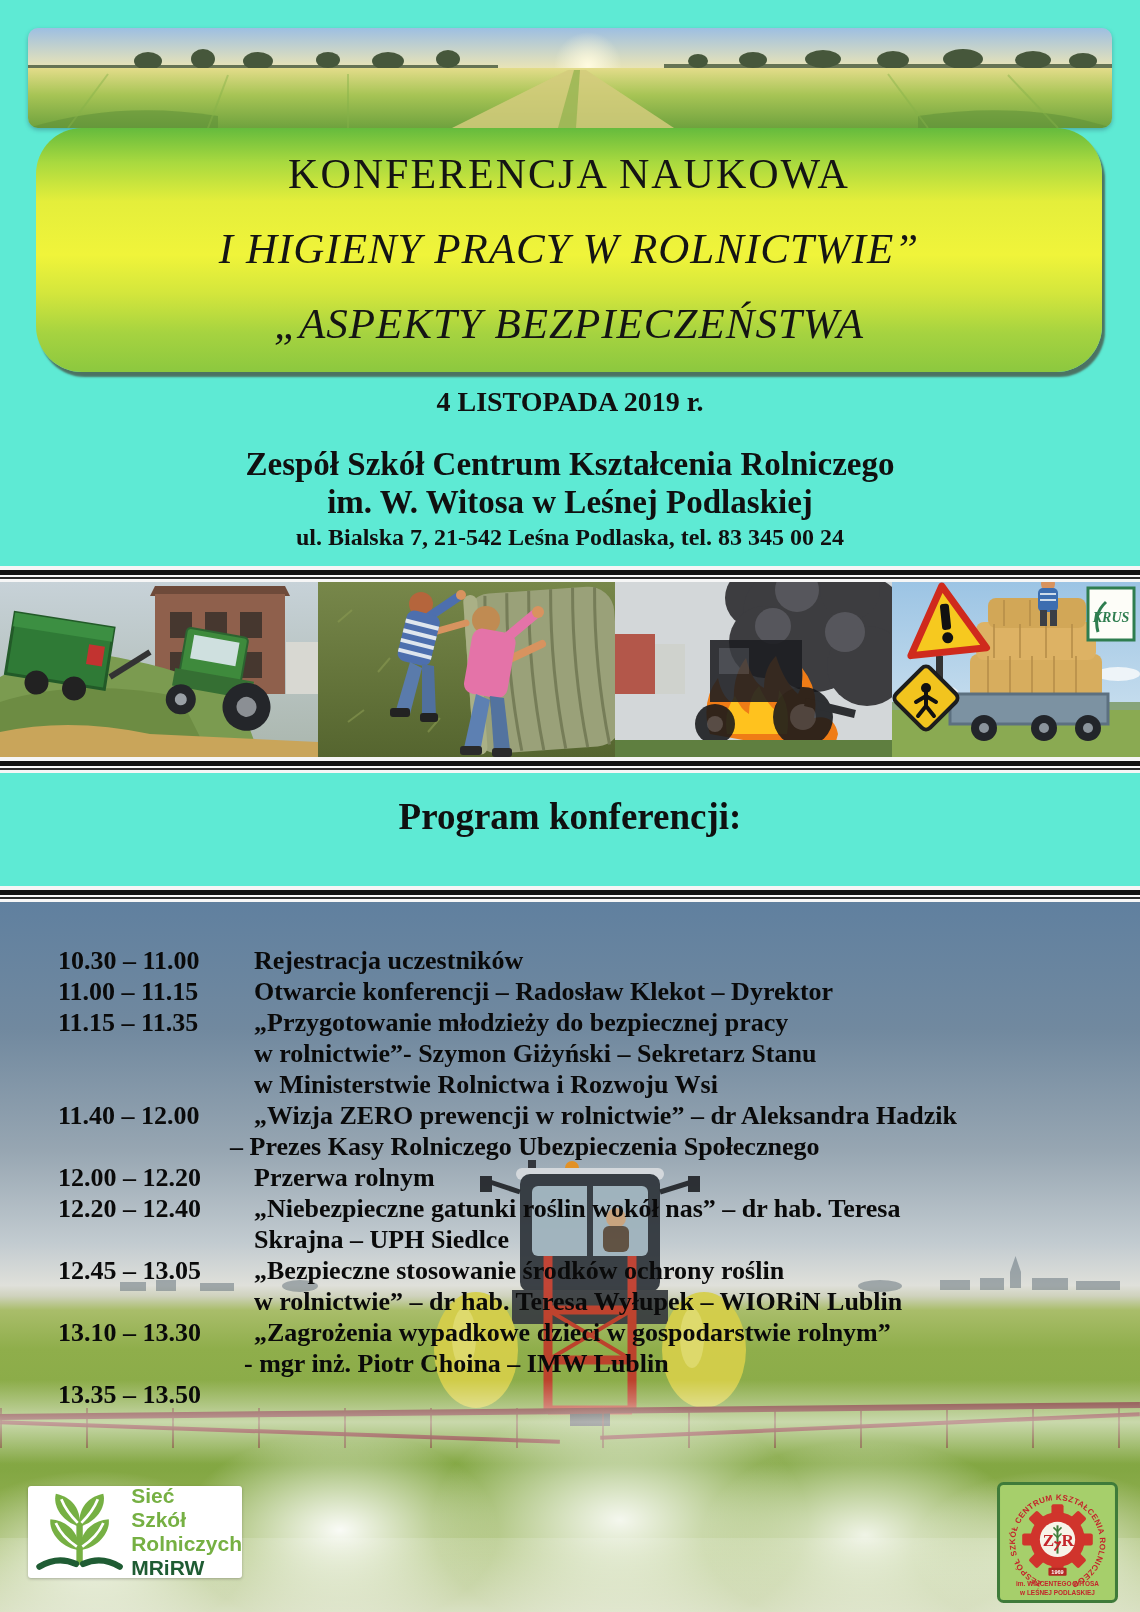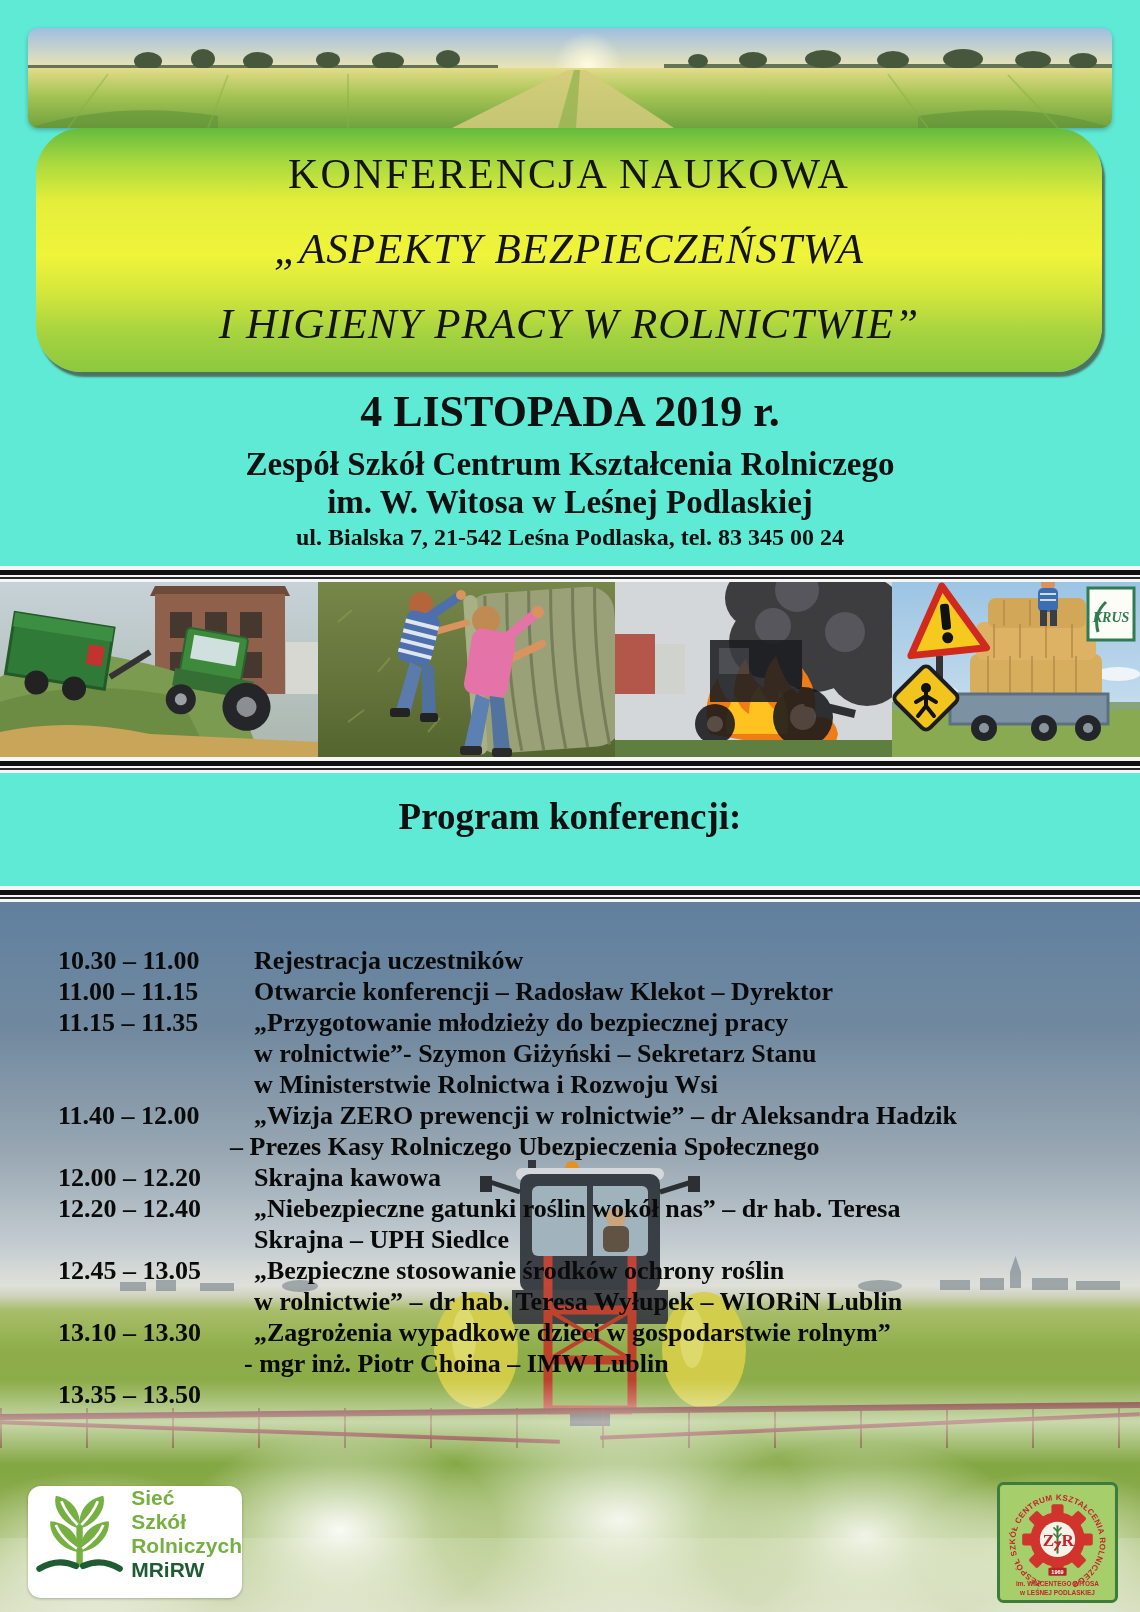--- a/index.html
+++ b/index.html
@@ -11,21 +11,21 @@
   .banner svg{display:block;}
 
   
   .title-box{position:absolute;left:36px;top:128px;width:1066px;height:244px;border-radius:46px;
     background:linear-gradient(180deg,#65bb3d 0%,#a8d93f 14%,#e4ee3b 30%,#f0f43a 52%,#d3e63c 68%,#a6d340 84%,#8cc83f 100%);
     box-shadow:3px 5px 2px rgba(70,75,62,.75);text-align:center;color:#141414;}
   .title-label{margin-top:22px;font-size:42px;letter-spacing:2px;}
   .title-quote{font-size:43px;font-style:italic;letter-spacing:1px;margin-top:26px;}
 
   .center-line{position:absolute;left:0;width:1140px;text-align:center;color:#101010;font-weight:bold;}
-  .date-line{top:386px;font-size:44px;}
+  .date-line{top:386px;font-size:28px;}
   .venue1{top:446px;font-size:33px;}
   .venue2{top:484px;font-size:33px;}
   .venue3{top:524px;font-size:24px;}
 
   
   .divider{position:absolute;left:0;width:1140px;height:16px;background:#f6f6f6;}
   .divider::before{content:"";position:absolute;left:0;right:0;top:4px;height:5px;background:#101010;}
   .divider::after{content:"";position:absolute;left:0;right:0;top:11px;height:2px;background:#2a2a2a;}
   .div-a{top:566px;} .div-b{top:757px;} .div-c{top:886px;}
 
@@ -57,21 +57,21 @@
 
   
   .program-list{position:absolute;left:0;top:44px;width:1140px;padding-left:58px;box-sizing:border-box;z-index:3;}
   .prow{display:flex;align-items:baseline;height:31px;font-size:26px;font-weight:bold;color:#0a0a0a;}
   .ptime{flex:0 0 196px;white-space:nowrap;}
   .ptext{white-space:nowrap;}
   .shift-l{margin-left:-24px;}
   .shift-s{margin-left:-10px;}
 
   
-  .mrirw{position:absolute;left:28px;top:584px;width:214px;height:112px;background:#fff;border-radius:13px;display:flex;align-items:flex-start;z-index:4;box-shadow:0 1px 3px rgba(0,0,0,.25);}
+  .mrirw{position:absolute;left:28px;top:584px;width:214px;height:92px;background:#fff;border-radius:3px;display:flex;align-items:center;z-index:4;box-shadow:0 1px 3px rgba(0,0,0,.25);}
   .mrirw svg{margin-left:6px;}
   .mrirw-text{font-family:"Liberation Sans","DejaVu Sans",sans-serif;font-weight:bold;font-size:21px;line-height:24px;color:#76b043;margin-left:6px;}
   .mrirw-text .dark{color:#1f5c33;}
   .school-logo{position:absolute;left:997px;top:580px;width:121px;height:121px;z-index:4;}
 </style>
 </head>
 <body>
 
 <div class="poster">
 
@@ -118,22 +118,22 @@
       <path d="M0,100 Q90,72 190,88 L190,100 Z" fill="#5f9038" opacity=".55"></path>
       <path d="M1084,100 Q1000,72 890,88 L890,100 Z" fill="#5f9038" opacity=".55"></path>
       <g stroke="#86b24a" stroke-width="2" opacity=".45">
         <path d="M80,46 L40,100 M200,47 L180,100 M320,46 L320,100 M860,46 L900,100 M980,47 L1030,100"></path>
       </g>
     </svg>
   </div>
 
   <div class="title-box">
     <div class="title-label">KONFERENCJA NAUKOWA</div>
+    <div class="title-quote">I HIGIENY PRACY W ROLNICTWIE”</div>
     <div class="title-quote">„ASPEKTY BEZPIECZEŃSTWA</div>
-    <div class="title-quote">I HIGIENY PRACY W ROLNICTWIE”</div>
   </div>
 
   <div class="center-line date-line">4 LISTOPADA 2019 r.</div>
   <div class="center-line venue1">Zespół Szkół Centrum Kształcenia Rolniczego</div>
   <div class="center-line venue2">im. W. Witosa w Leśnej Podlaskiej</div>
   <div class="center-line venue3">ul. Bialska 7, 21-542 Leśna Podlaska, tel. 83 345 00 24</div>
 
   <div class="divider div-a"></div>
 
   <div class="photo-strip">
@@ -406,21 +406,21 @@
       <div class="prow">
           <span class="ptime">11.40 – 12.00</span>
           <span class="ptext">„Wizja ZERO prewencji w rolnictwie” – dr Aleksandra Hadzik</span>
         </div>
       <div class="prow">
           <span class="ptime"></span>
           <span class="ptext shift-l">– Prezes Kasy Rolniczego Ubezpieczenia Społecznego</span>
         </div>
       <div class="prow">
           <span class="ptime">12.00 – 12.20</span>
-          <span class="ptext">Skrajna kawowa</span>
+          <span class="ptext">Przerwa rolnym</span>
         </div>
       <div class="prow">
           <span class="ptime">12.20 – 12.40</span>
           <span class="ptext">„Niebezpieczne gatunki roślin wokół nas” – dr hab. Teresa</span>
         </div>
       <div class="prow">
           <span class="ptime"></span>
           <span class="ptext">Skrajna – UPH Siedlce</span>
         </div>
       <div class="prow">

